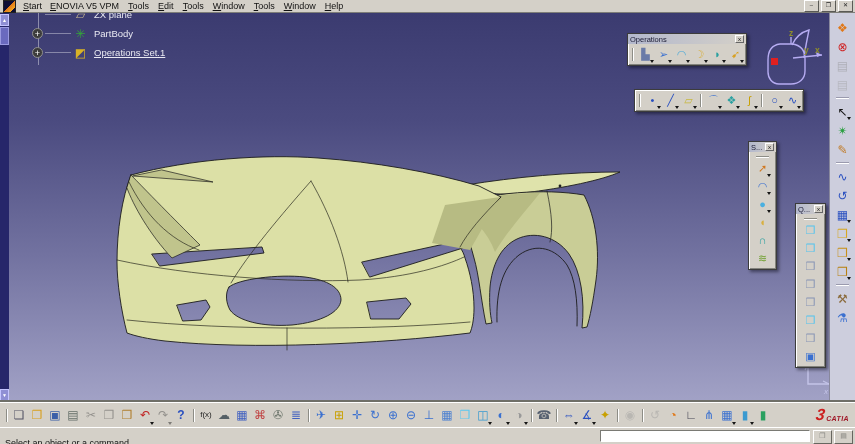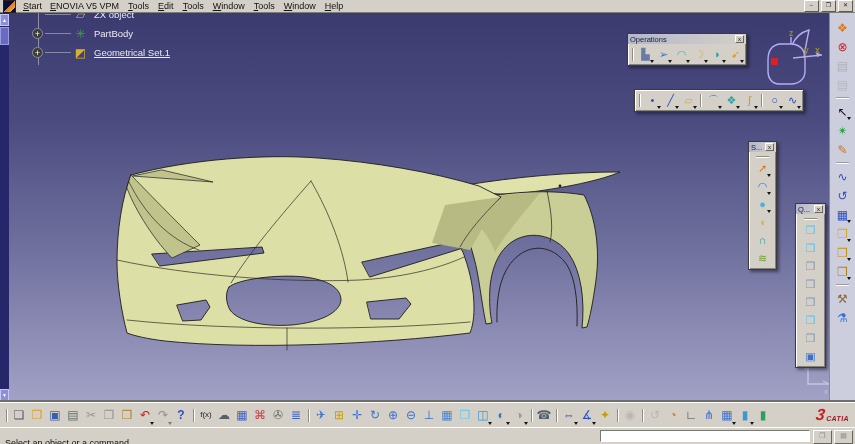--- a/index.html
+++ b/index.html
@@ -150,33 +150,33 @@
       <span class="sbtn down">▼</span>
     </div>
 
     <div class="treeline"></div>
     <div class="tree">
 
     <div class="trow">
           <span class="texp">+</span>
           <span class="tstub"></span>
           <span class="tico" style="color: rgb(201, 185, 143);">▱</span>
-          <span class="tlabel">ZX object</span>
+          <span class="tlabel">ZX plane</span>
         </div>
         <div class="trow">
           <span class="texp show">+</span>
           <span class="tstub"></span>
           <span class="tico" style="color: rgb(53, 164, 58);">✳</span>
           <span class="tlabel">PartBody</span>
         </div>
         <div class="trow">
           <span class="texp show">+</span>
           <span class="tstub"></span>
           <span class="tico" style="color: rgb(216, 178, 38);">◩</span>
-          <span class="tlabel ul">Geometrical Set.1</span>
+          <span class="tlabel ul">Operations Set.1</span>
         </div>
       </div>
 
     <svg class="compass" width="70" height="64" viewBox="0 0 70 64">
       <g fill="none" stroke="#b6acf2" stroke-width="1.4">
         <path d="M8,32 C8,22 12,17 20,16 L32,16 C41,17 45,23 45,31 L45,43 C45,51 39,56 31,56 L19,56 C12,56 8,50 8,44 Z"></path>
         <path d="M32,17 C36,8 42,4 49,2 C47,12 45,21 44,30"></path>
         <path d="M33,30 L62,27"></path>
         <path d="M31,9 L31,16"></path>
       </g>

